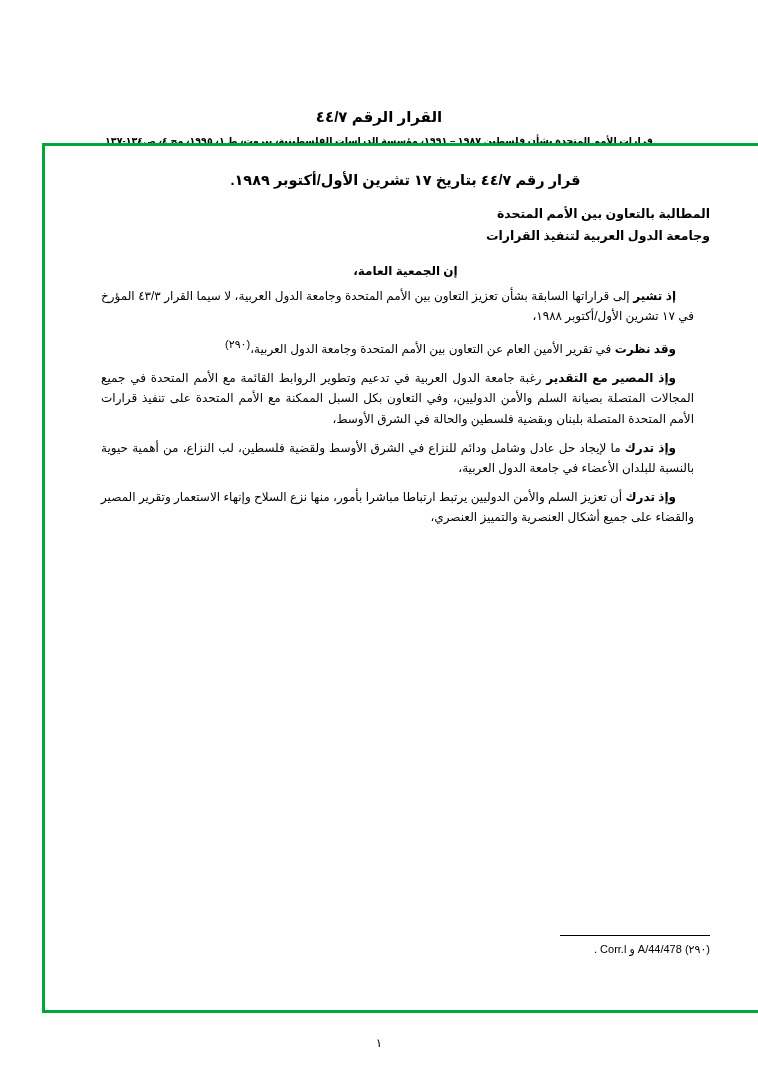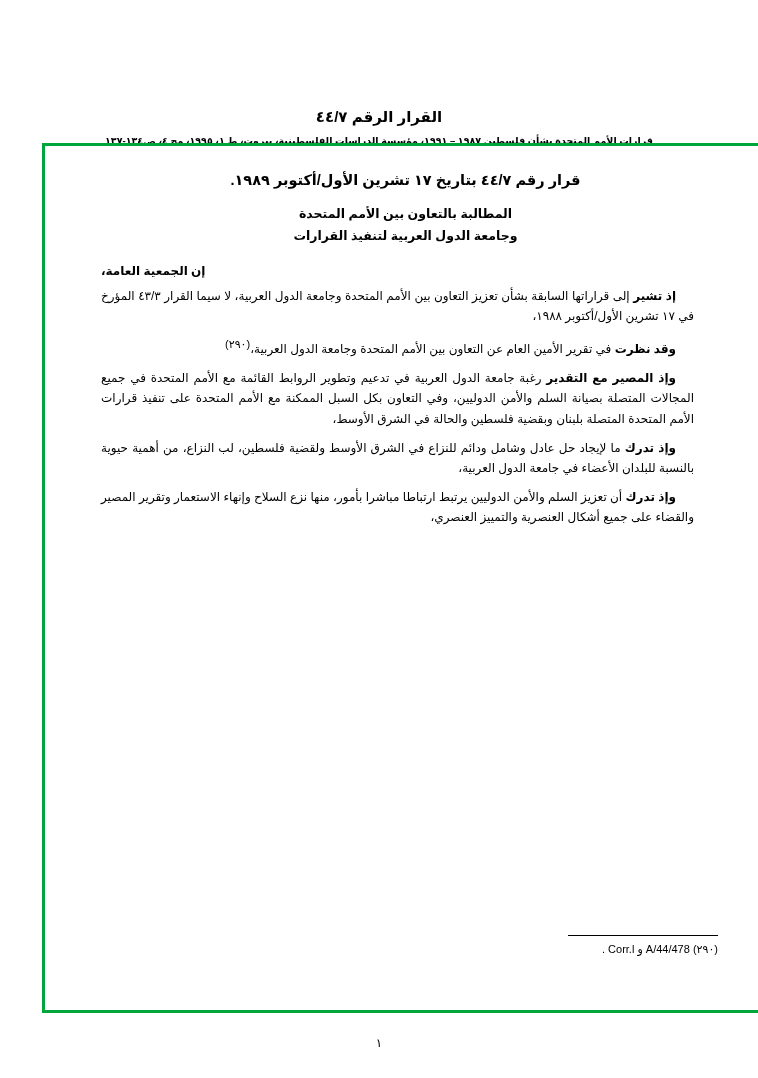--- a/index.html
+++ b/index.html
@@ -65,32 +65,31 @@
     font-weight: bold;
     font-size: 14.5px;
     text-align: center;
     margin: 0 0 16px 0;
     direction: rtl;
   }
   .res-subtitle {
     font-family: "Liberation Sans", "DejaVu Sans", sans-serif;
     font-weight: bold;
     font-size: 12.5px;
-    text-align: center;
     line-height: 1.75;
     margin: 0 0 16px 0;
     direction: rtl;
   }
   .lead-line {
     font-family: "Liberation Sans", "DejaVu Sans", sans-serif;
     font-weight: bold;
     font-size: 12px;
     margin: 0 0 8px 0;
     direction: rtl;
-    text-align: left;
+    text-align: center;
   }
   p.para {
     font-family: "Liberation Sans", "DejaVu Sans", sans-serif;
     font-size: 12px;
     line-height: 1.68;
     margin: 0 16px 9px 0;
     text-align: justify;
     text-align-last: right;
     direction: rtl;
     text-indent: 18px;
@@ -99,21 +98,21 @@
     font-weight: bold;
   }
   .sup {
     font-size: 11px;
     vertical-align: super;
   }
   
   .footnote-area {
     position: absolute;
     bottom: 54px;
-    right: 48px;
+    right: 56px;
     width: 260px;
     direction: rtl;
   }
   .footnote-rule {
     border: 0;
     border-top: 1px solid #000;
     margin: 0 0 7px 0;
     width: 150px;
     margin-right: 0;
   }

